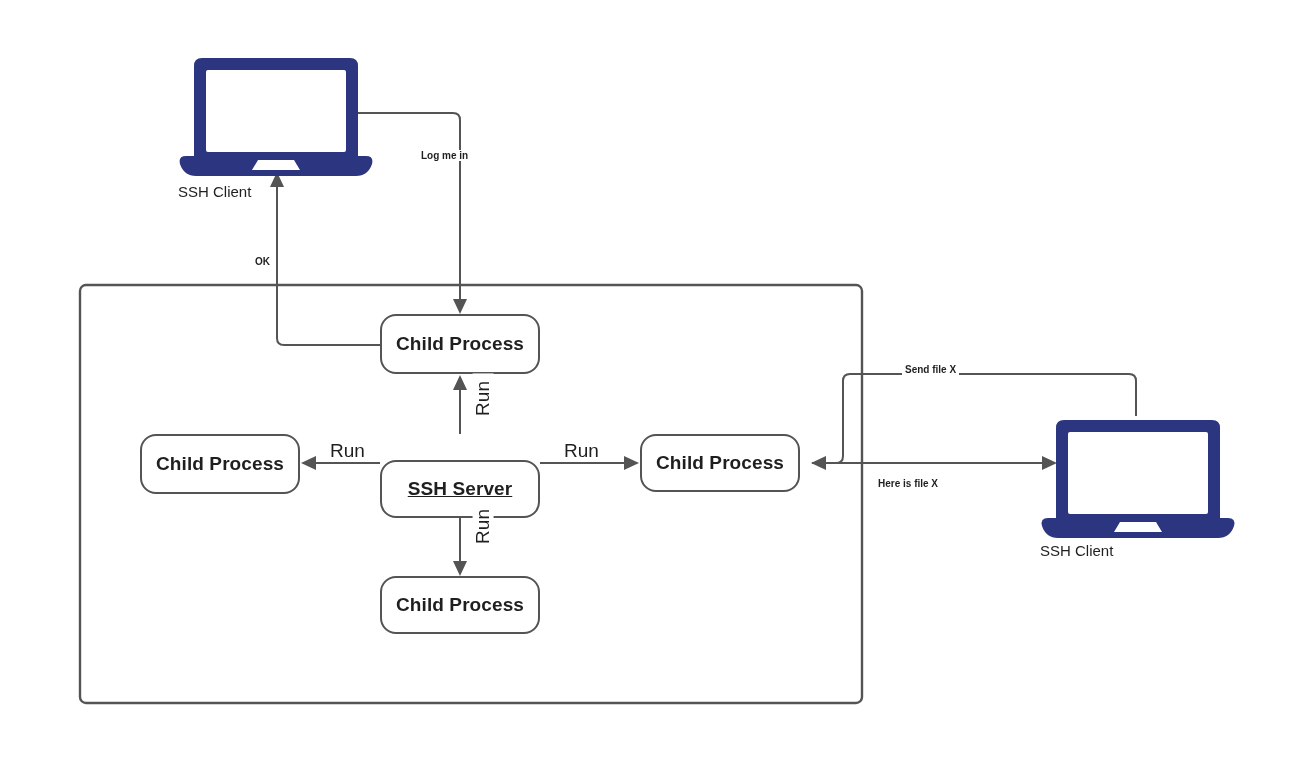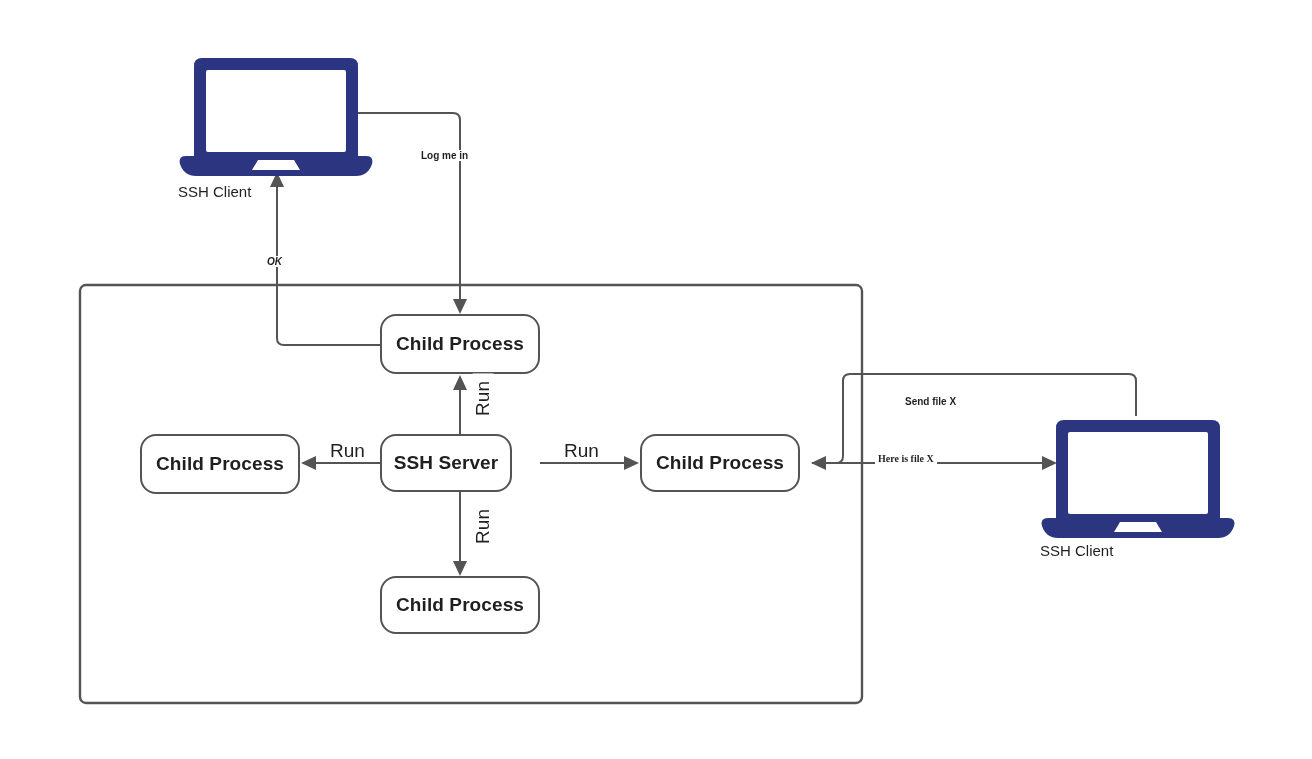--- a/index.html
+++ b/index.html
@@ -132,35 +132,35 @@
     <rect x="28" y="18" width="140" height="82" rx="2" fill="#ffffff"></rect>
     <path d="M 8 104 L 188 104 Q 196 104 194 112 Q 190 124 178 124 L 18 124 Q 6 124 2 112 Q 0 104 8 104 Z" fill="#2B3580"></path>
     <path d="M 80 108 L 116 108 L 122 118 L 74 118 Z" fill="#ffffff"></path>
   </svg>
   <div class="client-caption" style="left:1040px; top:542px; width:196px;">SSH Client</div>
 
   <div class="node-box" style="left:380px; top:314px; width:160px; height:60px;">Child Process</div>
 
   <div class="node-box" style="left:140px; top:434px; width:160px; height:60px;">Child Process</div>
 
-  <div class="node-box" style="left:380px; top:434px; width:132px; height:58px;">SSH Server</div>
+  <div class="node-box" style="left:380px; top:460px; width:160px; height:58px;text-decoration:underline;">SSH Server</div>
 
   <div class="node-box" style="left:640px; top:434px; width:160px; height:58px;">Child Process</div>
 
   <div class="node-box" style="left:380px; top:576px; width:160px; height:58px;">Child Process</div>
 
   <div class="edge-label lbl-bold" style="left:418px; top:150px;">Log me in</div>
 
-  <div class="edge-label lbl-bold" style="left:264px; top:256px;font-style:italic;">OK</div>
+  <div class="edge-label lbl-bold" style="left:252px; top:256px;">OK</div>
 
   <div class="edge-label lbl-plain lbl-rot" style="left:458px; top:388px; width:44px; text-align:center;">Run</div>
 
   <div class="edge-label lbl-plain" style="left:327px; top:441px;">Run</div>
 
   <div class="edge-label lbl-plain" style="left:561px; top:441px;">Run</div>
 
   <div class="edge-label lbl-plain lbl-rot" style="left:458px; top:516px; width:44px; text-align:center;">Run</div>
 
-  <div class="edge-label lbl-bold" style="left:902px; top:364px;margin-top:32px;">Send file X</div>
+  <div class="edge-label lbl-bold" style="left:902px; top:364px;">Send file X</div>
 
-  <div class="edge-label lbl-bold" style="left:875px; top:453px;font-family:Liberation Serif, serif;">Here is file X</div>
+  <div class="edge-label lbl-bold" style="left:875px; top:478px;">Here is file X</div>
 
 </div>
 
 </body></html>

